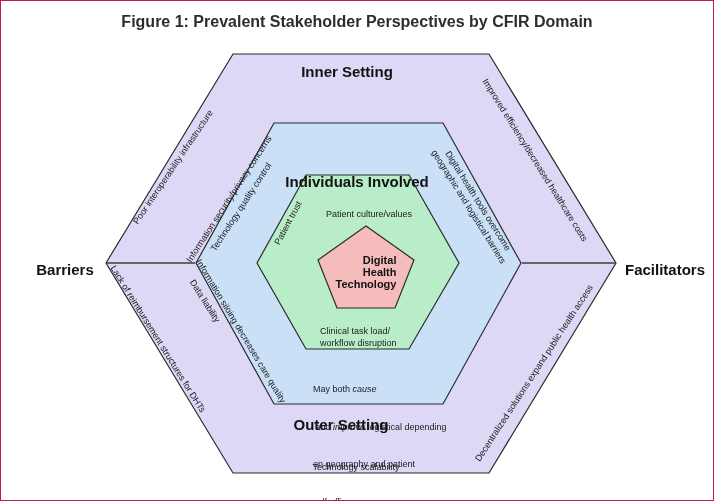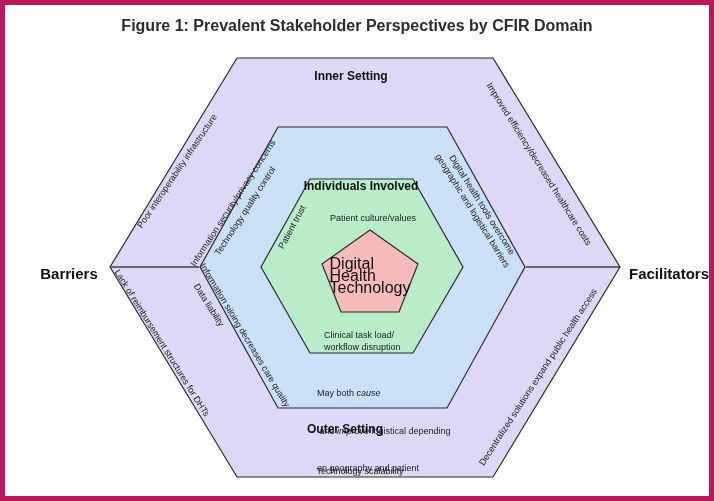--- a/index.html
+++ b/index.html
@@ -1,41 +1,41 @@
 <!DOCTYPE html>
 <html><head>
 <meta charset="utf-8">
 <style>
   html,body{margin:0;padding:0;background:#fff;}
   #figure{
     position:relative;
     width:714px;height:501px;
     background:#ffffff;
-    border:5px solid #be185d;
+    border:1px solid #be185d;
     box-sizing:border-box;
     font-family:"Liberation Sans", sans-serif;
     overflow:hidden;
   }
   #shapes{position:absolute;left:0;top:0;}
   .lbl{
     position:absolute;
     font-size:9px;
     color:#1c1c1c;
     white-space:nowrap;
     line-height:12px;
   }
   .ctr{transform:translate(-50%,-50%);}
-  .hdr{font-weight:bold;font-size:12px;color:#111;}
+  .hdr{font-weight:bold;font-size:15px;color:#111;}
   .title{
     position:absolute;top:12px;left:0;width:100%;
     text-align:center;font-size:16px;font-weight:bold;color:#2d2d2d;
   }
   .side-label{font-weight:bold;font-size:15px;color:#111;margin-top:8px;}
   .core-label{
-    text-align:left;font-weight:normal;font-size:16px;line-height:12px;color:#111;
+    text-align:right;font-weight:bold;font-size:11px;line-height:12px;color:#111;
   }
   .multiline{white-space:pre-wrap;}
   .multiline div{white-space:pre;}
   i{font-style:italic;}
 </style>
 </head>
 <body>
 
 <div id="figure">
 

